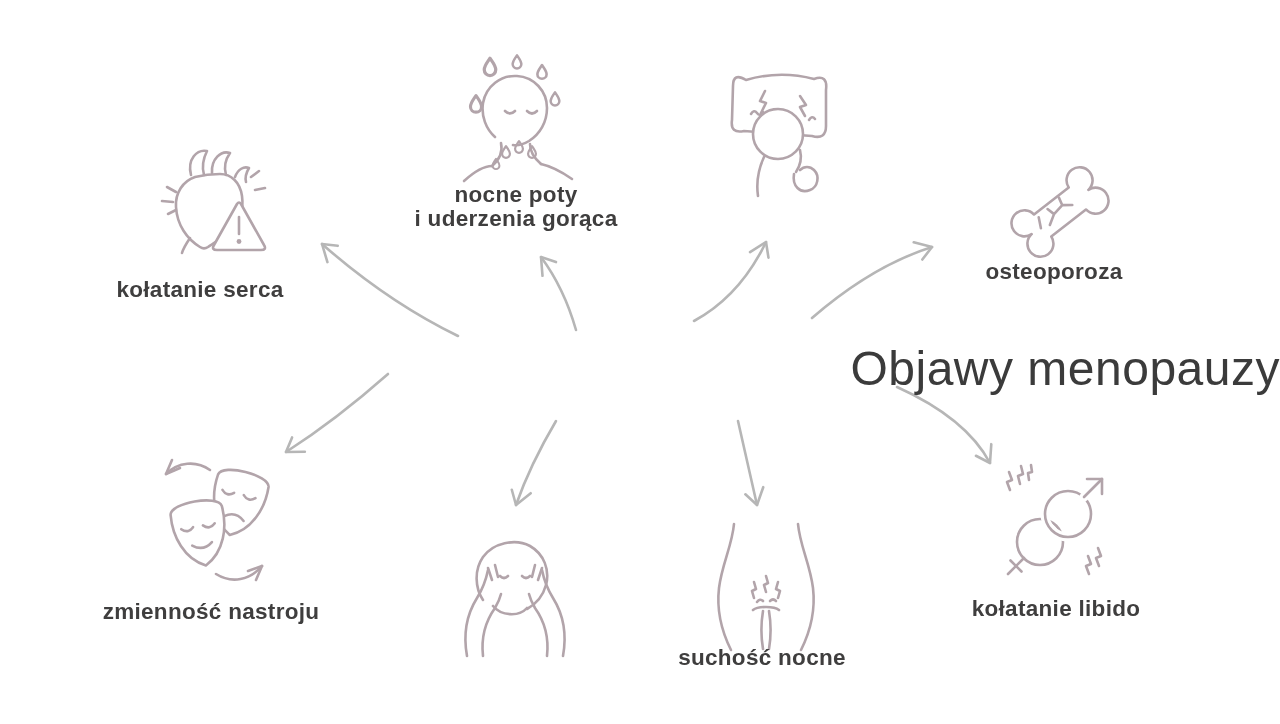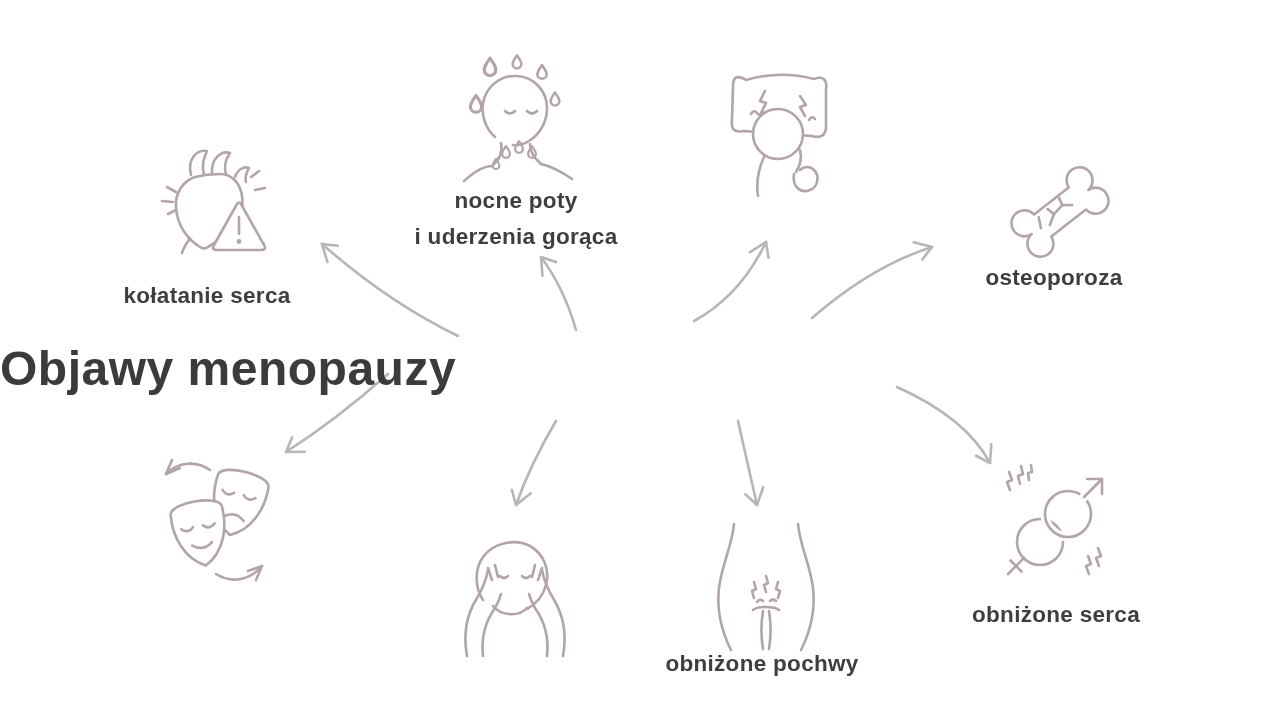--- a/index.html
+++ b/index.html
@@ -5,26 +5,26 @@
   :root{
     --bg:#ffffff; --icon:#b2a4aa; --arrow:#b6b6b6; --text:#3f3e3e; --title:#3b3b3b;
   }
   *{margin:0;padding:0;box-sizing:border-box;}
   html,body{background:#e9e9e9;}
   .canvas{
     position:relative; width:1280px; height:724px; background:var(--bg);
     overflow:hidden; font-family:"Liberation Sans", sans-serif;
   }
   .title{
-    position:absolute; left:0; right:0; top:341px; text-align:left;
-    font-size:48px; font-weight:700; color:var(--title); letter-spacing:0.5px;
+    position:absolute; left:0; right:0; top:341px; text-align:right;
+    font-size:48px; font-weight:400; color:var(--title); letter-spacing:0.5px;
   }
   .label{
     position:absolute; width:320px; text-align:center; white-space:pre-line;
-    font-size:22.5px; line-height:36px; font-weight:700; color:var(--text);
+    font-size:22.5px; line-height:24px; font-weight:700; color:var(--text);
     letter-spacing:0.3px;
   }
   .icon{ position:absolute; width:140px; height:140px; }
   .icon svg{ width:100%; height:100%; display:block; }
   .icon path, .icon circle, .icon line{
     fill:none; stroke:var(--icon); stroke-width:2.6;
     stroke-linecap:round; stroke-linejoin:round;
   }
   .fw{ fill:#fff !important; }
   .fd{ fill:var(--icon) !important; stroke:none !important; }
@@ -65,21 +65,21 @@
       <path d="M46,40 C42,24 52,14 62,16 C58,24 57,33 59,40"></path>
       <path d="M67,38 C66,24 76,15 85,18 C80,25 79,33 81,40"></path>
       <path d="M90,42 C93,34 99,31 104,33 C101,38 100,43 101,47"></path>
       <path d="M50,42 C38,46 30,58 31,72 C32,90 42,104 55,112 C58,114 60,114 63,112 C70,107 78,103 84,98 C94,89 99,76 97,61 C95,47 86,39 75,39 C66,39 58,40 50,42 Z"></path>
       <path d="M45,103 C41,109 38,114 37,118"></path>
       <path class="fw" d="M92,69 Q94,66 96,69 L119,110 Q122,115 116,115 L72,115 Q66,115 69,110 Z"></path>
       <path d="M94,82 L94,99"></path>
       <circle class="fd" cx="94" cy="106.5" r="2.4"></circle>
     </svg>
   </div>
-  <div class="label" style="left:47px;top:278px">kołatanie serca</div>
+  <div class="label" style="left:40px;top:278px">kołatanie serca</div>
 
   <div class="icon" style="left:450px;top:52px">
     <svg viewBox="0 0 140 140">
       <defs>
         <path id="drp" d="M0,-7 C2.5,-3.2 4.6,-1 4.6,2.2 A4.6,4.6 0 1,1 -4.6,2.2 C-4.6,-1 -2.5,-3.2 0,-7 Z"></path>
       </defs>
       <path d="M45,85 C36,77 31,64 33,51 C36,34 51,23 67,24 C84,25 97,39 97,56 C97,70 90,82 79,89 C74,92 68,94 63,93"></path>
       <path d="M55,59 Q60,64 65,59"></path>
       <path d="M77,59 Q82,64 87,59"></path>
       <path d="M51,91 C53,100 49,108 42,114"></path>
@@ -138,20 +138,21 @@
         <path d="M-18,-6 Q-12,0 -6,-6"></path>
         <path d="M4,-6 Q10,0 16,-6"></path>
         <path d="M-10,12 Q0,20 10,12"></path>
       </g>
       <path d="M60,12 C46,2 28,4 16,16"></path>
       <path d="M16,16 L30,10 M16,16 L22,2"></path>
       <path d="M66,116 C82,126 100,122 112,108"></path>
       <path d="M112,108 L98,113 M112,108 L106,122"></path>
     </svg>
   </div>
+  <div class="label" style="left:51px;top:600px">zmienność nastroju</div>
 
   <div class="icon" style="left:445px;top:518px">
     <svg viewBox="0 0 140 140">
       <path d="M38,82 C30,70 29,52 38,39 C48,25 70,20 85,28 C99,36 105,52 101,67 C98,78 91,86 82,91"></path>
       <path d="M48,88 C56,98 74,99 82,90"></path>
       <path d="M55,58 Q59,62 63,58"></path>
       <path d="M77,58 Q81,62 85,58"></path>
       <path d="M22,138 C18,116 22,96 32,80 C37,72 41,62 43,52"></path>
       <path d="M38,138 C36,120 40,104 50,90 C53,85 55,80 56,76"></path>
       <path d="M43,50 L47,62 M50,47 L53,59"></path>
@@ -168,34 +169,34 @@
       <path d="M57,92 C62,88 78,88 83,92"></path>
       <path d="M67,93 C65,105 65,119 67,131"></path>
       <path d="M73,93 C75,105 75,119 73,131"></path>
       <path d="M58,80 L56,73 L60,71 L58,64"></path>
       <path d="M70,74 L68,67 L72,65 L70,58"></path>
       <path d="M82,80 L84,73 L80,71 L82,64"></path>
       <path d="M61,84 q3,-4 6,-1"></path>
       <path d="M74,83 q3,-3 6,0"></path>
     </svg>
   </div>
-  <div class="label" style="left:602px;top:646px">obniżone pochwy</div>
+  <div class="label" style="left:602px;top:646px">suchość nocne</div>
 
   <div class="icon" style="left:984px;top:456px">
     <svg viewBox="0 0 140 140">
       <path d="M26,34 L23,26 L28,24 L25,16"></path>
       <path d="M36,28 L34,20 L39,18 L37,10"></path>
       <path d="M45,24 L44,17 L48,16 L47,9"></path>
       <path d="M104,100 L107,108 L102,110 L105,118"></path>
       <path d="M114,92 L117,100 L112,102 L115,110"></path>
       <circle cx="56" cy="86" r="23"></circle>
       <path d="M40,102 L24,118"></path>
       <path d="M26.5,104.5 L37.5,115.5"></path>
       <circle class="cs" cx="84" cy="58" r="23"></circle>
       <circle cx="84" cy="58" r="23"></circle>
       <path class="cs" d="M100,41 L118,23"></path>
       <path d="M100,41 L118,23"></path>
       <path d="M118,23 L103,23 M118,23 L118,38"></path>
     </svg>
   </div>
-  <div class="label" style="left:896px;top:597px">obniżone serca</div>
+  <div class="label" style="left:896px;top:597px">kołatanie libido</div>
 
 </div>
 
 </body></html>

